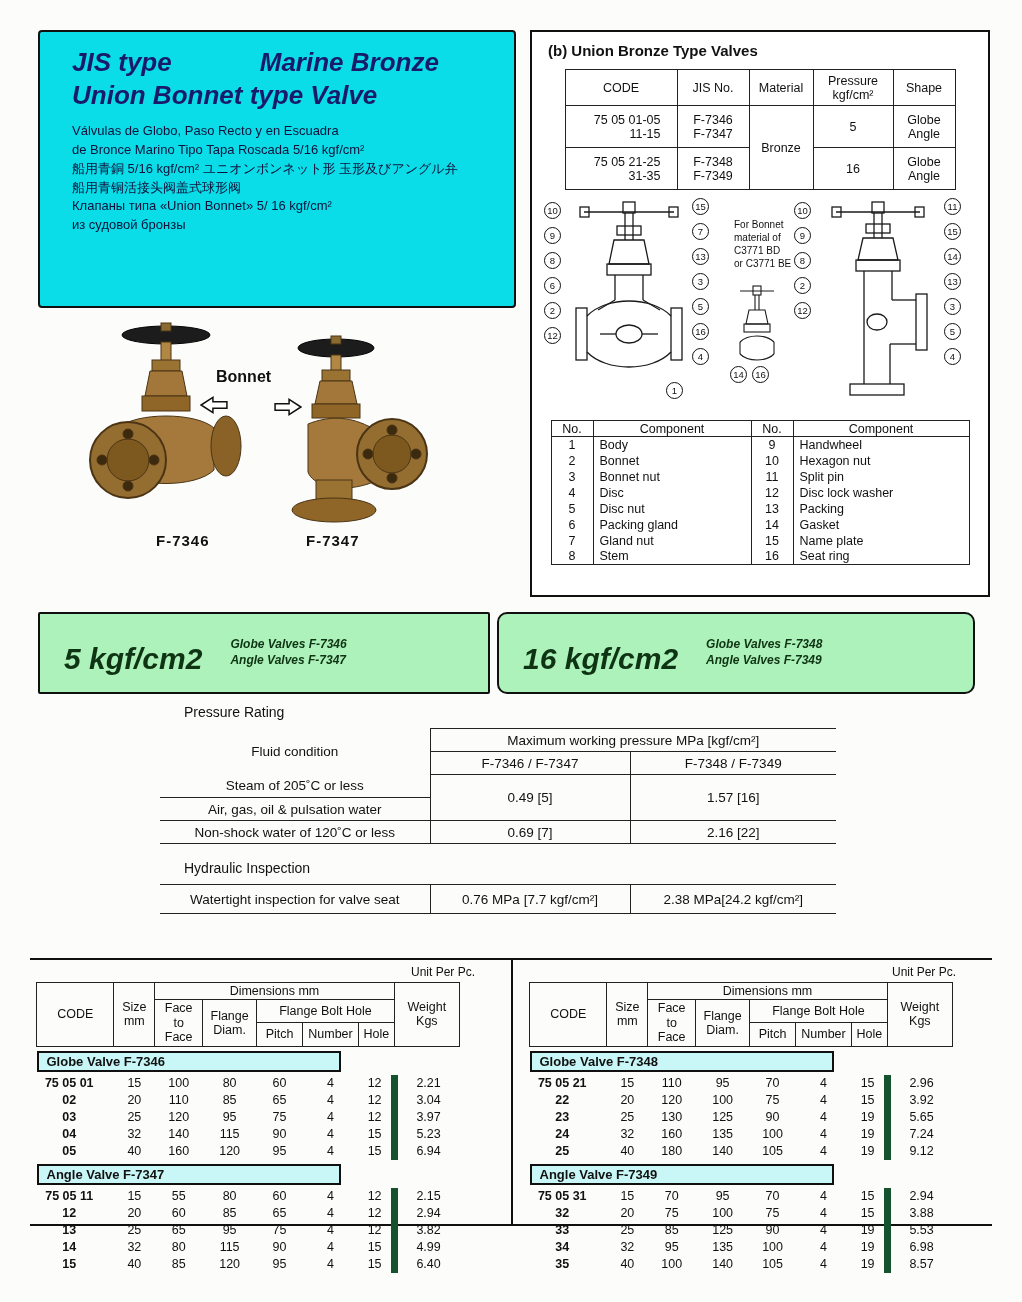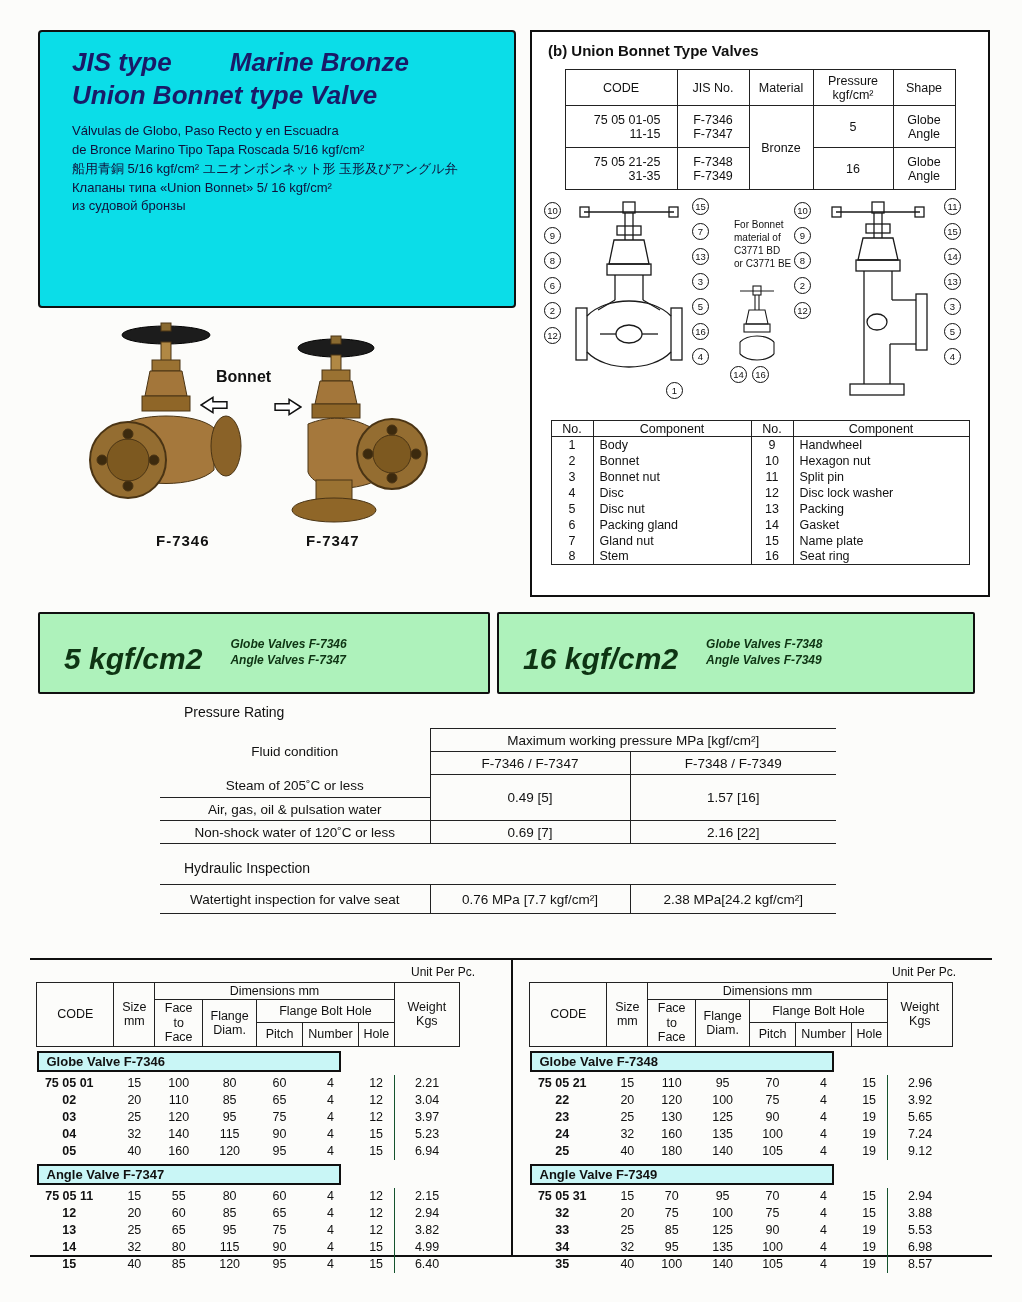--- a/index.html
+++ b/index.html
@@ -3,21 +3,21 @@
 <meta charset="utf-8">
 <style>
   * { margin:0; padding:0; box-sizing:border-box; }
   body { font-family:"Liberation Sans","DejaVu Sans",sans-serif; background:#e9e9e5; color:#111; }
   .page { position:relative; width:1022px; height:1302px; margin:0 auto; background:#fcfcfa; overflow:hidden; }
 
   
   .intro { position:absolute; left:38px; top:30px; width:478px; height:278px;
            background:#0bdde8; border:2px solid #101010; border-radius:4px;
            padding:14px 16px 10px 32px; }
-  .intro .t-row { display:flex; gap:58px; }
+  .intro .t-row { display:flex; gap:88px; }
   .intro .t-big { font-style:italic; font-weight:bold; font-size:26px; color:#191a68; line-height:1.25; }
   .intro .ko { font-weight:bold; font-size:20px; color:#101038; margin-top:9px; letter-spacing:1px; }
   .intro .desc { margin-top:11px; font-size:13px; line-height:1.45; color:#10103a; }
 
   
   .photo-area { position:absolute; left:38px; top:308px; width:480px; height:300px; }
   .photo-svg { position:absolute; }
   .bonnet-label { position:absolute; left:178px; top:60px; font-weight:bold; font-size:16px; }
   .arrow-icon { position:absolute; }
   .valve-caption { position:absolute; font-weight:bold; font-size:15px; letter-spacing:1px; }
@@ -48,64 +48,65 @@
   .comp-table td.no { text-align:center; }
   .comp-table td.name { text-align:left; }
 
   
   .banner { position:absolute; top:612px; height:82px; background:#aef2bb;
             border:2px solid #101010; border-radius:2px; display:flex; align-items:center;
             padding-left:24px; gap:28px; color:#0e3413; }
   .banner .rating { font-size:30px; font-weight:bold; font-style:italic; white-space:nowrap;margin-top:12px; }
   .banner .sub { font-size:12px; font-weight:bold; font-style:italic; line-height:1.3; }
   .banner-5 { left:38px; width:452px; }
-  .banner-16 { left:497px; width:478px; }
+  .banner-16 { left:497px; width:478px;border-radius:10px; }
 
   
   .pressure-section { position:absolute; left:160px; top:704px; width:690px; font-size:13.5px; }
   .pr-heading { font-size:14px; margin:0 0 8px 24px; }
   .hy-heading { font-size:14px; margin:16px 0 8px 24px; }
   .pr-table { border-collapse:collapse; }
   .pr-table td { padding:2px 6px; height:23px; vertical-align:middle; }
   .pr-table .lbl { text-align:center; }
   .pr-table .val, .pr-table .vhead { text-align:center; }
   .hy-table td { height:29px; }
   .bt { border-top:1px solid #222; } .bb { border-bottom:1px solid #222; } .bl { border-left:1px solid #222; }
 
   
-  .bottom-section { position:absolute; left:30px; top:958px; width:962px; height:299px;
+  .bottom-section { position:absolute; left:30px; top:958px; width:962px; height:268px;
                     border-top:2px solid #101010; border-bottom:2px solid #101010; display:flex; }
   .half { width:50%; padding:3px 8px 0 6px; }
   .half.right { border-left:2px solid #101010; padding-left:16px; }
   .unit-label { text-align:right; font-size:12px; padding:2px 28px 3px 0; }
   .dim-table { border-collapse:collapse; font-size:12.5px; width:424px; }
   .dim-table th { border:1px solid #222; font-weight:normal; padding:1px 2px; line-height:1.15; text-align:center; }
   .dim-table td { text-align:center; padding:0 2px; height:17px; }
   .dim-table td.code { text-align:center; padding-right:14px; font-weight:bold; }
-  .dim-table td.weight { border-left:1px solid #14532d; }
+  .dim-table td.weight { border-left:7px solid #14532d; }
   .section-row td { padding:0; height:auto; }
   .section-bar { background:#c9f6f6; border:2px solid #101010; font-weight:bold; font-size:13px;
                  padding:1px 8px; width:72%; margin:4px 0 3px; text-align:left; }
 </style>
 </head>
 <body>
 
 <div class="page">
 
   <div class="intro">
     <div class="t-row">
       <span class="t-big">JIS type</span>
       <span class="t-big">Marine Bronze</span>
     </div>
     <div class="t-big">Union Bonnet type Valve</div>
     <div class="desc">
 
     <div>Válvulas de Globo, Paso Recto y en Escuadra</div>
         <div>de Bronce Marino Tipo Tapa Roscada  5/16 kgf/cm²</div>
         <div>船用青銅 5/16 kgf/cm² ユニオンボンネット形 玉形及びアングル弁</div>
+        <div>船用青铜活接头阀盖式球形阀</div>
         <div>Клапаны типа «Union Bonnet» 5/ 16 kgf/cm²</div>
         <div>из судовой бронзы</div>
       </div>
   </div>
 
   <div class="photo-area">
     <svg class="photo-svg" style="left:50px;top:14px" width="180" height="200" viewBox="0 0 180 200">
       <g stroke="#4a3414" stroke-width="1">
         <ellipse cx="78" cy="13" rx="44" ry="9" fill="#1c1c1c" stroke="#000"></ellipse>
         <rect x="73" y="1" width="10" height="8" fill="#8a6a30"></rect>
@@ -147,21 +148,21 @@
       <polygon points="12,1 12,5 25,5 25,11 12,11 12,15 1,8" fill="#fff" stroke="#111" stroke-width="1.4"></polygon>
     </svg>
     <svg class="arrow-icon" style="left:236px;top:90px" width="28" height="18" viewBox="0 0 26 16">
       <polygon points="14,1 14,5 1,5 1,11 14,11 14,15 25,8" fill="#fff" stroke="#111" stroke-width="1.4"></polygon>
     </svg>
     <div class="valve-caption" style="left:118px;top:224px">F-7346</div>
     <div class="valve-caption" style="left:268px;top:224px">F-7347</div>
   </div>
 
   <div class="panel-b">
-    <div class="pb-title">(b) Union Bonnet Type Valves</div>
+    <div class="pb-title">(b) Union Bronze Type Valves</div>
 
     <table class="spec-table">
       <colgroup>
           <col style="width:112px">
           <col style="width:72px">
           <col style="width:64px">
           <col style="width:80px">
           <col style="width:62px">
         </colgroup>
       <thead>

